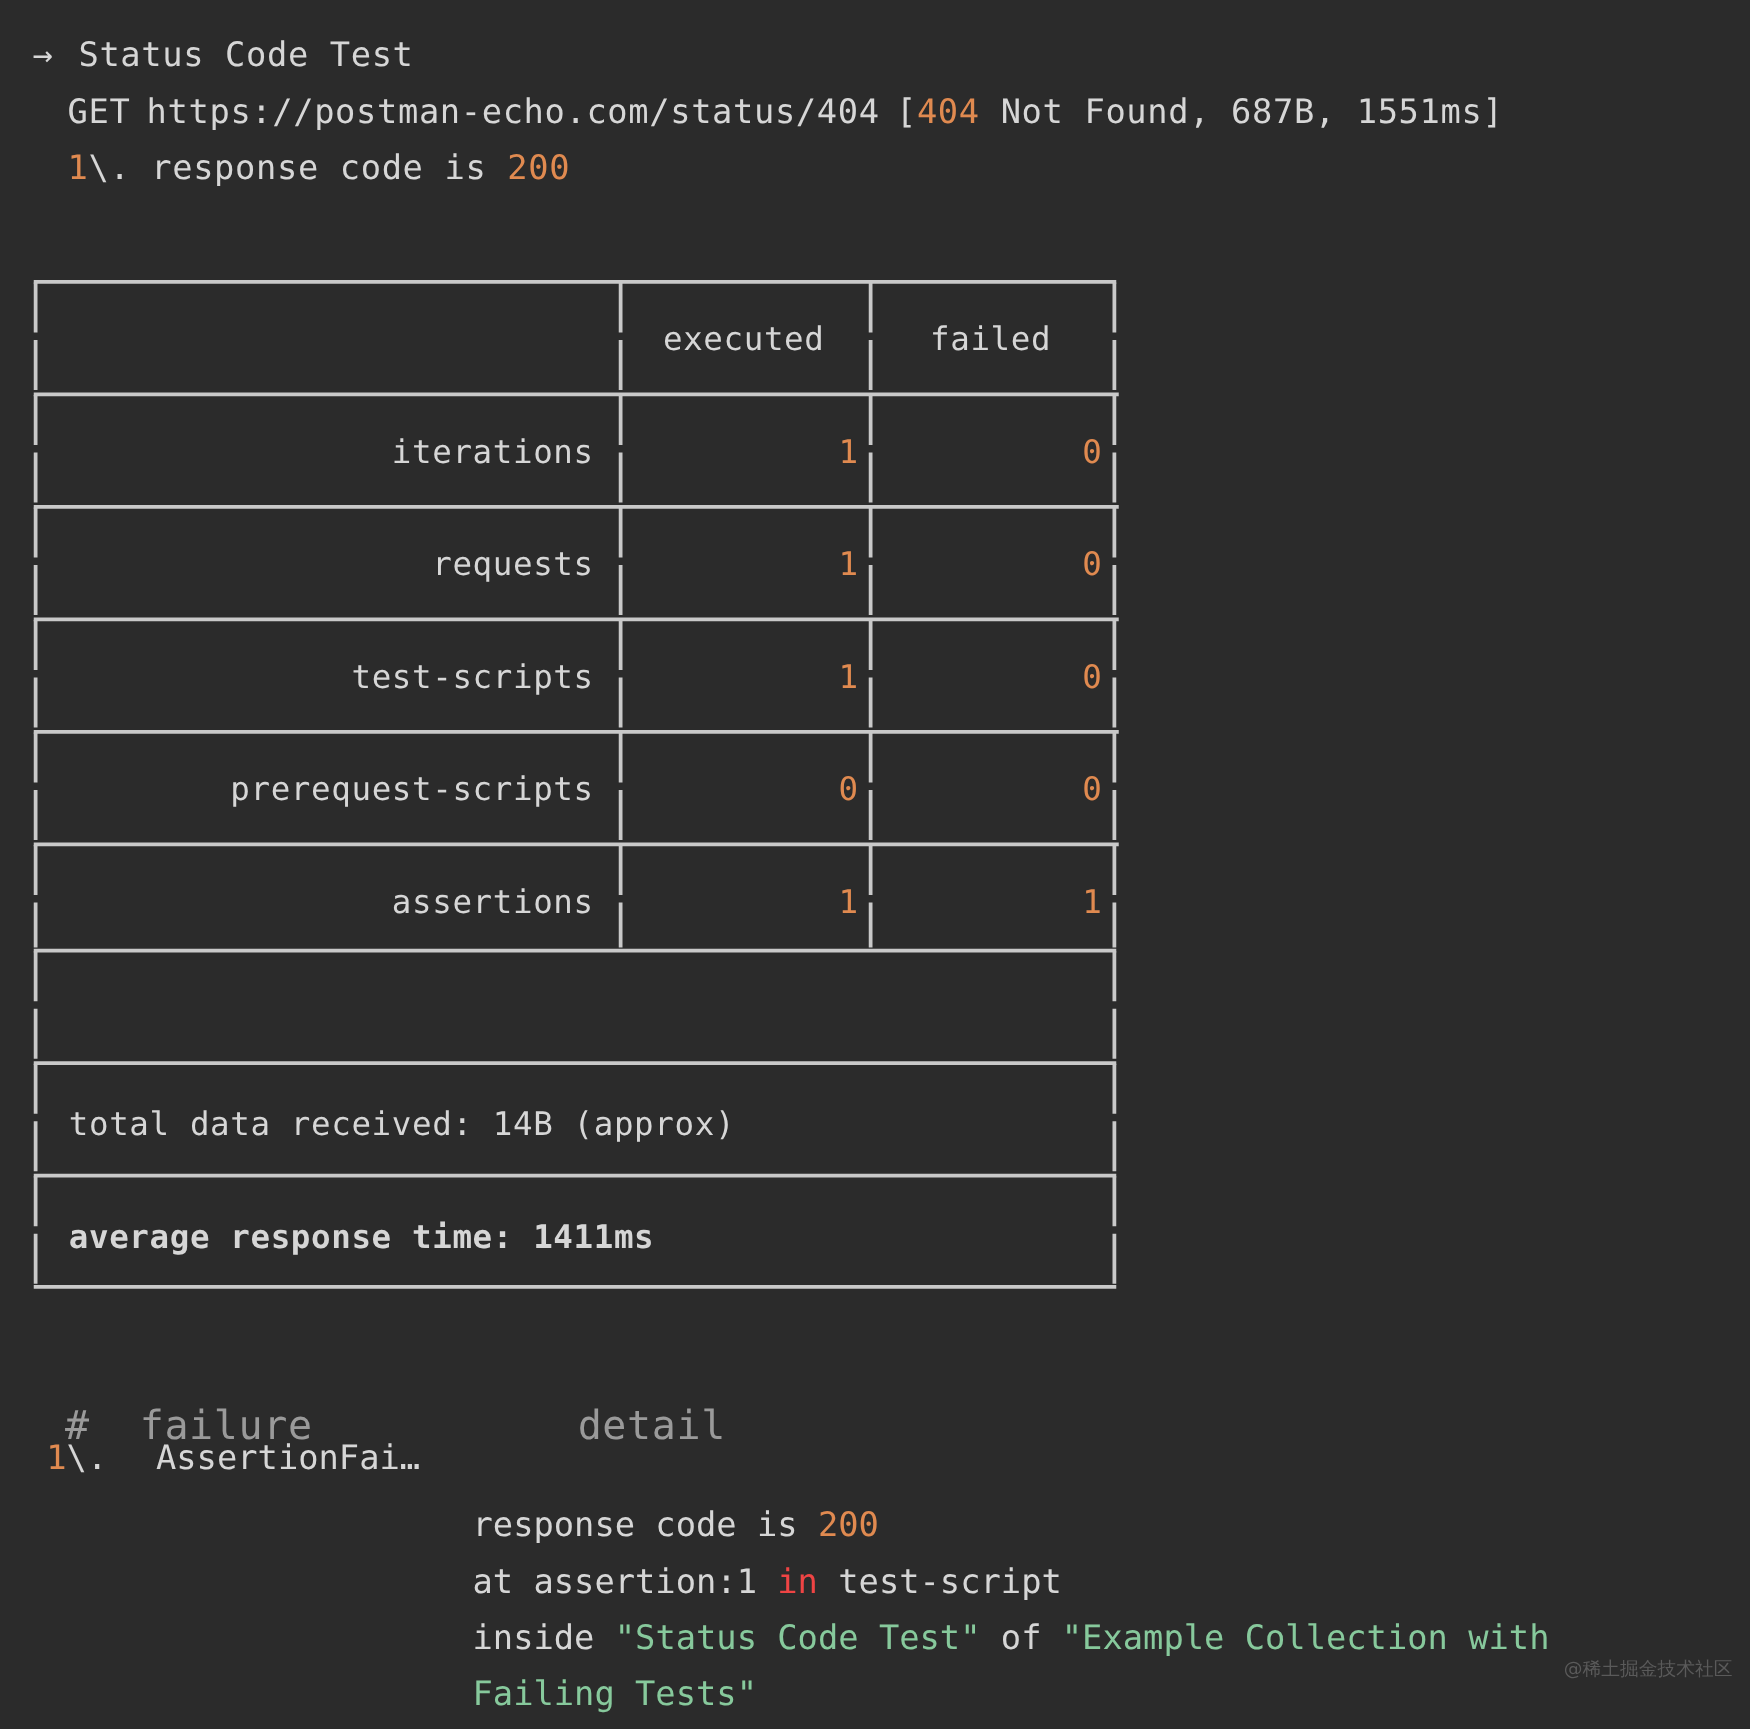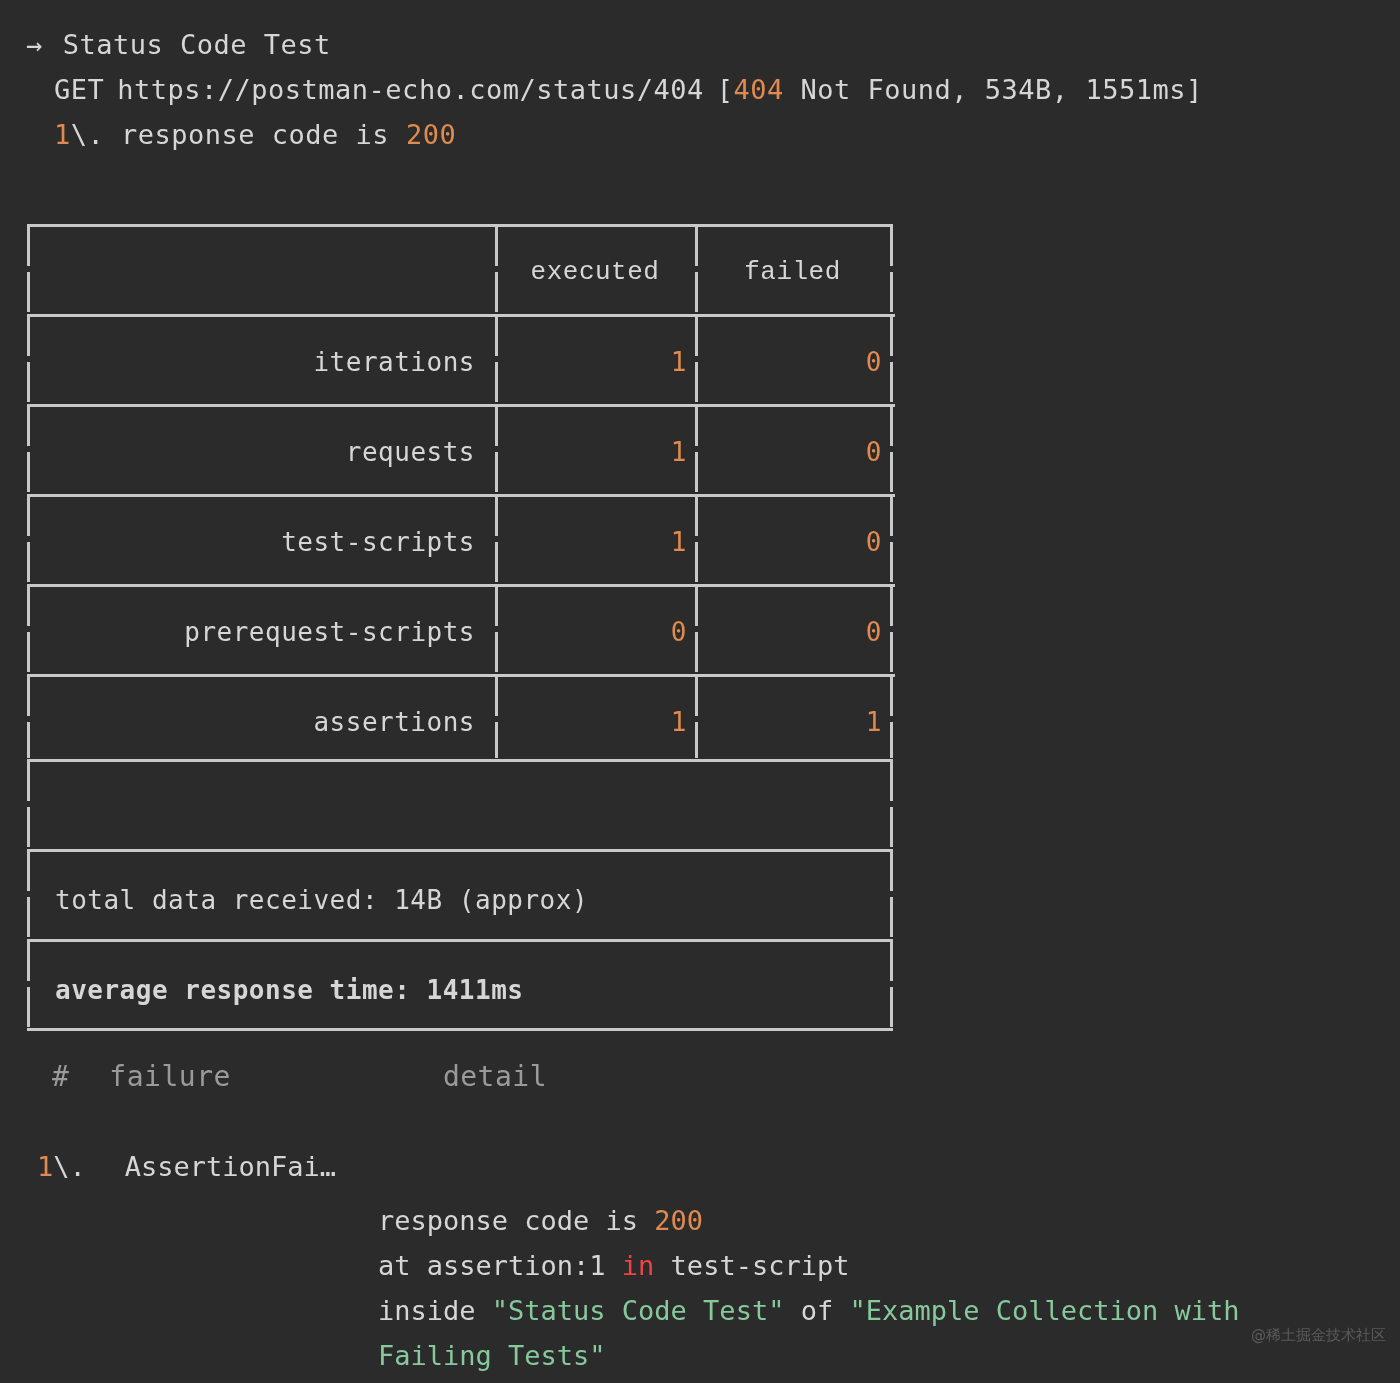--- a/index.html
+++ b/index.html
@@ -53,29 +53,29 @@
   }
   .tbl-cell {
     position: absolute;
     white-space: pre;
     font-size: 26px;
     line-height: 26px;
     letter-spacing: 0.5px;
   }
   .cell-label { text-align: right; }
   .cell-num   { text-align: right; color: #e08a50; }
-  .cell-head  { text-align: center; color: #d6d6d6; font-family: Liberation Mono, monospace; }
+  .cell-head  { text-align: center; color: #d6d6d6; }
   .cell-full  { text-align: left; color: #d6d6d6; }
 
   
   #failure-head {
     position: absolute;
     left: 52px;
-    top: 1060px;
-    font-size: 28px;
+    top: 1121px;
+    font-size: 32px;
     letter-spacing: 0.5px;
     white-space: pre;
     color: #9a9a9a;
   }
   #failure-head .det { margin-left: 212px; }
 
   #failure-row {
     position: absolute;
     left: 37px;
     top: 1144px;
@@ -100,21 +100,21 @@
     font-family: "DejaVu Sans", sans-serif;
     font-size: 15px;
     color: #5a5a5a;
     white-space: pre;
   }
 </style>
 </head>
 <body>
 
 <div id="header-block"><span class="arrow">→</span><span class="plain" style="margin-left:20px">Status Code Test</span>
-<span class="plain" style="margin-left:28px">GET</span><span class="plain" style="margin-left:13px">https://postman-echo.com/status/404</span><span class="plain" style="margin-left:13px">[</span><span class="orange">404</span><span class="plain"> Not Found, 534B, 1551ms</span><span class="plain">]</span>
+<span class="plain" style="margin-left:28px">GET</span><span class="plain" style="margin-left:13px">https://postman-echo.com/status/404</span><span class="plain" style="margin-left:13px">[</span><span class="orange">404</span><span class="plain"> Not Found, 687B, 1551ms</span><span class="plain">]</span>
 <span class="orange" style="margin-left:28px">1</span><span class="plain">\. response code is </span><span class="orange">200</span></div>
 
 <div id="summary-table">
 
   <div class="tbl-hline" style="top:0px;   width:866px;"></div>
   <div class="tbl-hline" style="top:90px;  width:868px;"></div>
   <div class="tbl-hline" style="top:180px; width:868px;"></div>
   <div class="tbl-hline" style="top:270px; width:868px;"></div>
   <div class="tbl-hline" style="top:360px; width:868px;"></div>
   <div class="tbl-hline" style="top:450px; width:868px;"></div>

